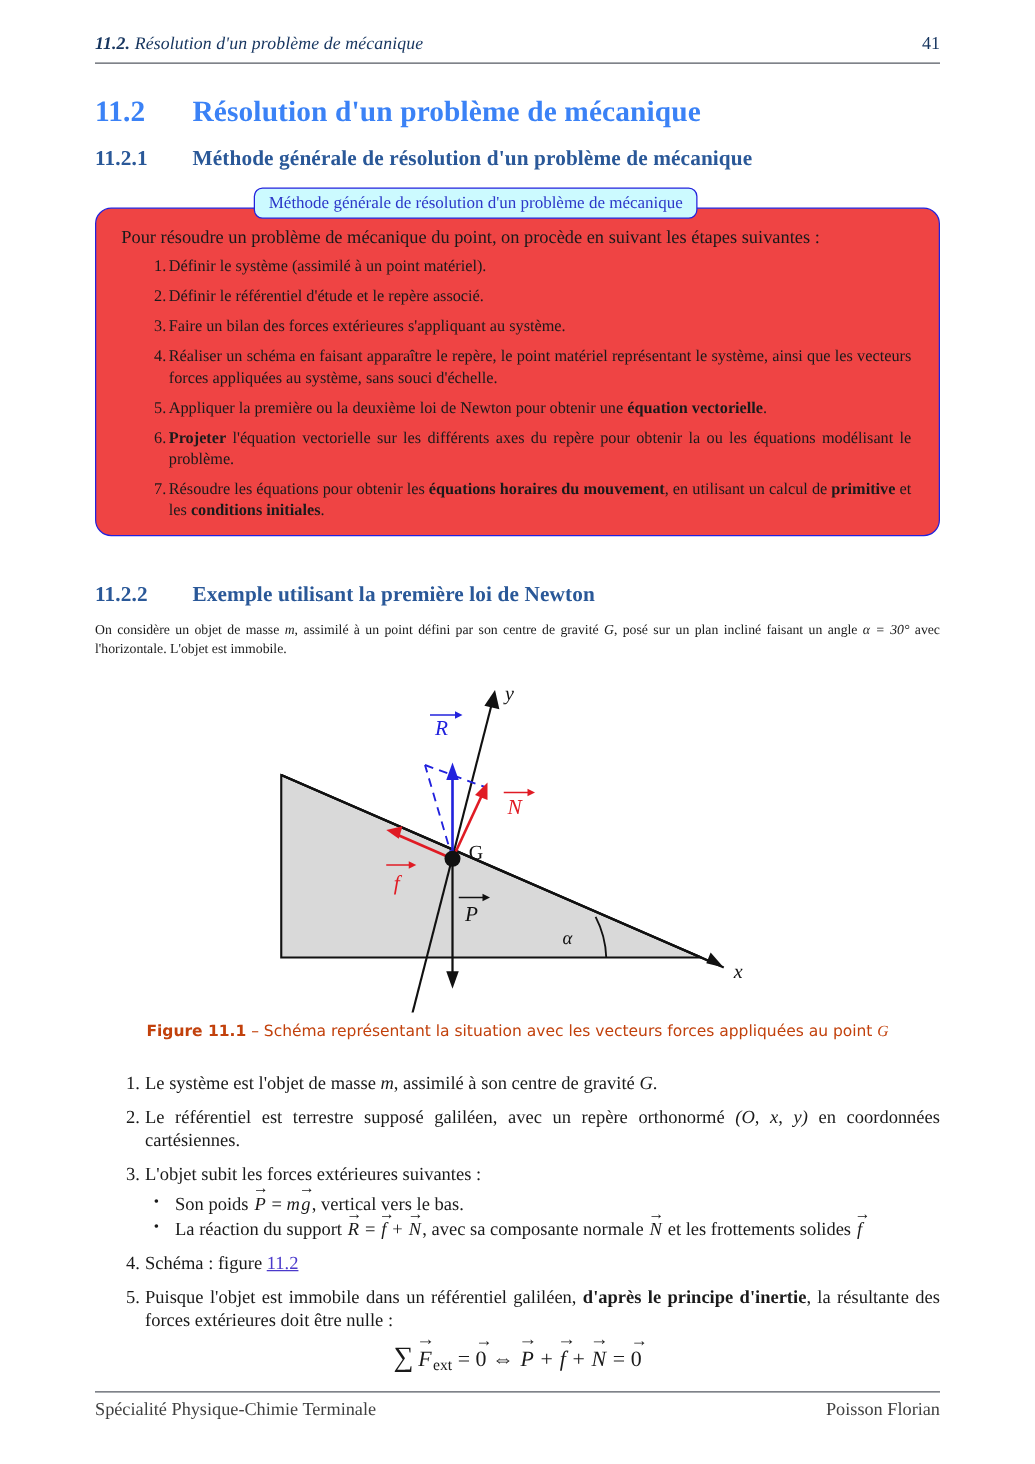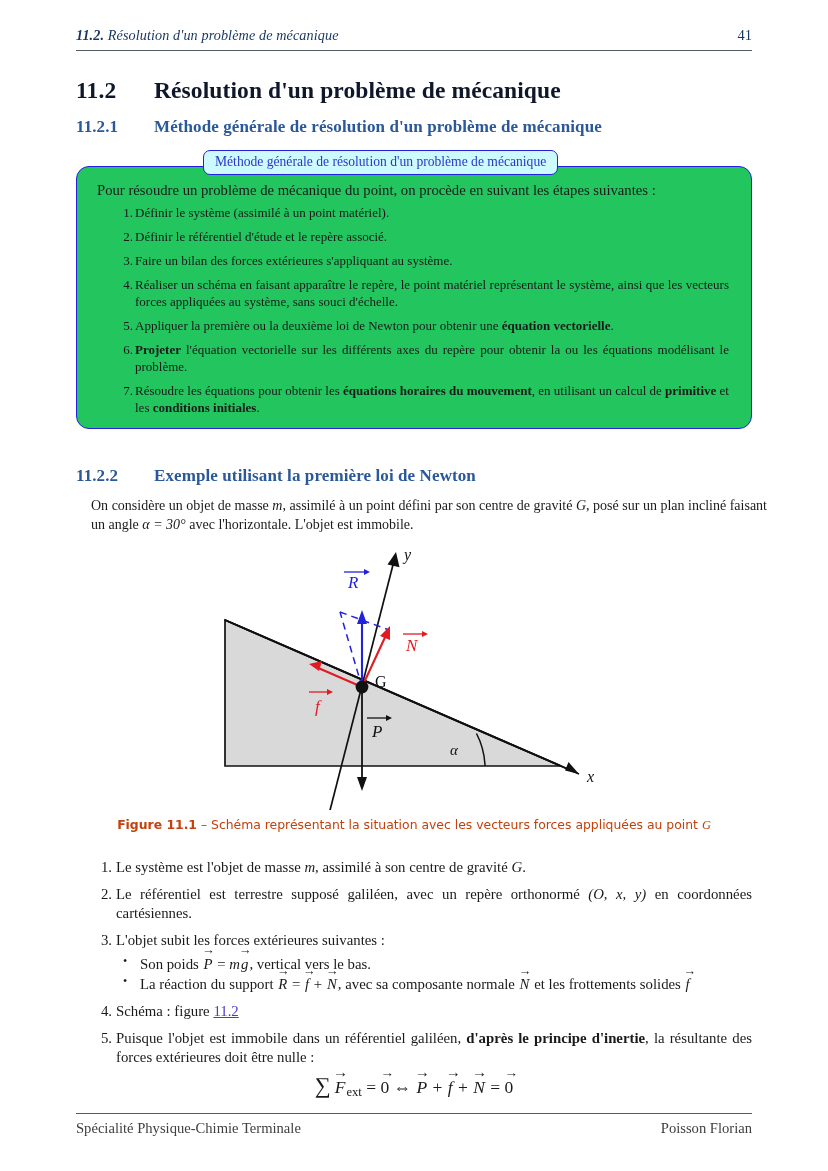--- a/index.html
+++ b/index.html
@@ -30,42 +30,42 @@
   .runhead-left b{font-weight:bold;font-style:italic;}
   .runhead-right{font-size:14.5px; color:#16355f;}
   .runhead-rule{
     position:absolute; left:76px; right:76px; top:50px;
     height:1.1px; background:#555a63;
   }
 
   
   .h2{
     position:absolute; left:76px; top:77px;
-    color:#0f172a; font-weight:bold; font-size:23.5px;
+    color:#3b82f6; font-weight:bold; font-size:23.5px;
     letter-spacing:.1px; white-space:nowrap;
   }
   .h2 .num{display:inline-block; width:78px;}
   .h3{
     position:absolute; left:76px; top:117px;
     color:#2a5898; font-weight:bold; font-size:17px;
     letter-spacing:.1px; white-space:nowrap;
   }
   .h3 .num{display:inline-block; width:78px;}
   .h3b{
     position:absolute; left:76px; top:466px;
     color:#2a5898; font-weight:bold; font-size:17px;
     letter-spacing:.1px; white-space:nowrap;
   }
   .h3b .num{display:inline-block; width:78px;font-family:Liberation Serif, serif;}
 
   
   .callout{
     position:absolute; left:76px; top:166px; width:676px;
     box-sizing:border-box;
-    background:#22c55e;
+    background:#ef4444;
     border:1.6px solid #2222dd;
     border-radius:13px;
     padding:14px 16px 12px 16px;
   }
   .callout-title{
     position:absolute; left:203px; top:150px;
     background:#ccfaff;
     border:1.4px solid #2222dd;
     border-radius:7px;
     color:#2b37c9;
@@ -95,22 +95,22 @@
   }
   ol.steps > li:first-child{margin-top:4px;}
   ol.steps > li:before{
     content:counter(step) ".";
     position:absolute; left:24px; top:0;
     width:16px; text-align:right;
   }
 
   
   .intro-par{
-    position:absolute; left:91px; top:497px; width:676px;
-    font-size:14px; line-height:1.34; text-align:justify;
+    position:absolute; left:76px; top:497px; width:676px;
+    font-size:11px; line-height:1.34; text-align:justify;
   }
 
   
   .figure-wrap{
     position:absolute; left:76px; top:540px; width:676px; height:300px;
   }
   .figsvg{position:absolute; left:0; top:0;}
   .figcaption{
     position:absolute; left:0; top:277px; width:676px;
     text-align:center;

